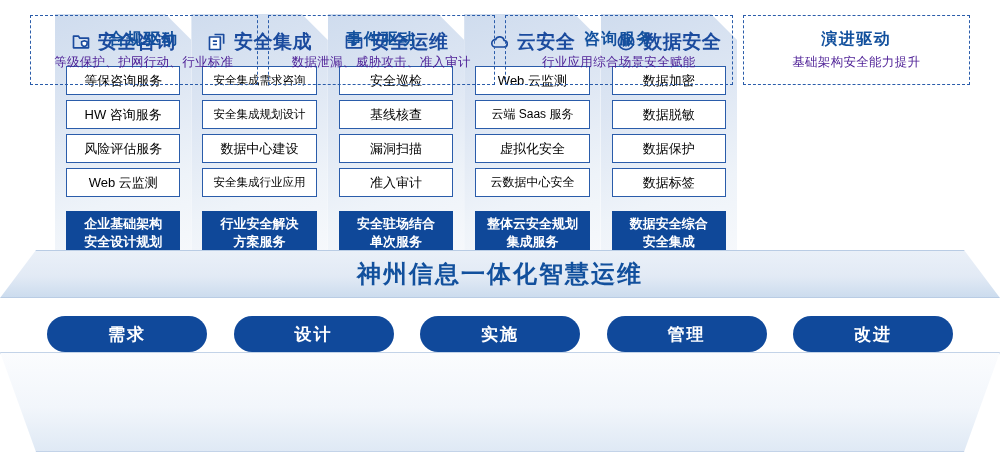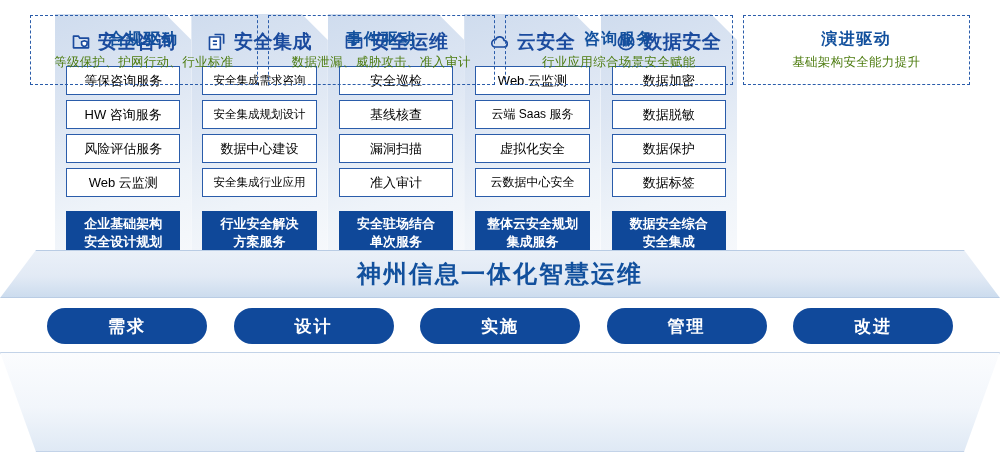--- a/index.html
+++ b/index.html
@@ -67,21 +67,21 @@
     -webkit-clip-path:polygon(36px 0, 964px 0, 1000px 100%, 0 100%);
     clip-path:polygon(36px 0, 964px 0, 1000px 100%, 0 100%);
     display:flex;align-items:center;justify-content:center;
   }
   #banner .btxt{
     font-size:24px;font-weight:bold;color:#12509d;letter-spacing:2px;
   }
 
   
   #pills{
-    position:absolute;left:0;top:308px;width:1000px;height:36px;
+    position:absolute;left:0;top:316px;width:1000px;height:36px;
     display:flex;justify-content:space-between;padding:0 47px;box-sizing:border-box;
   }
   .pill{
     width:160px;height:36px;border-radius:18px;background:#10499b;
     color:#fff;font-size:17px;font-weight:bold;letter-spacing:2px;
     display:flex;align-items:center;justify-content:center;
   }
 
   
   #drivers{
@@ -96,21 +96,21 @@
     display:flex;justify-content:flex-end;align-items:center;
     padding:0 30px;box-sizing:border-box;gap:10px;
   }
   .drv{
     flex:1 1 0;height:68px;
     border:1.6px dashed #2a5caa;
     display:flex;flex-direction:column;align-items:center;justify-content:center;
     background:transparent;gap:4px;
   }
   .drv .dt{font-size:16px;font-weight:bold;color:#12509d;letter-spacing:1.5px;white-space:nowrap;}
-  .drv .ds{font-size:12.5px;color:#4d7c0f;letter-spacing:.3px;white-space:nowrap;}
+  .drv .ds{font-size:12.5px;color:#4c1d95;letter-spacing:.3px;white-space:nowrap;}
 </style>
 </head>
 <body>
 
 <div id="stage">
 
   <div id="columns">
 
     <div class="col">
       <div class="col-head">

